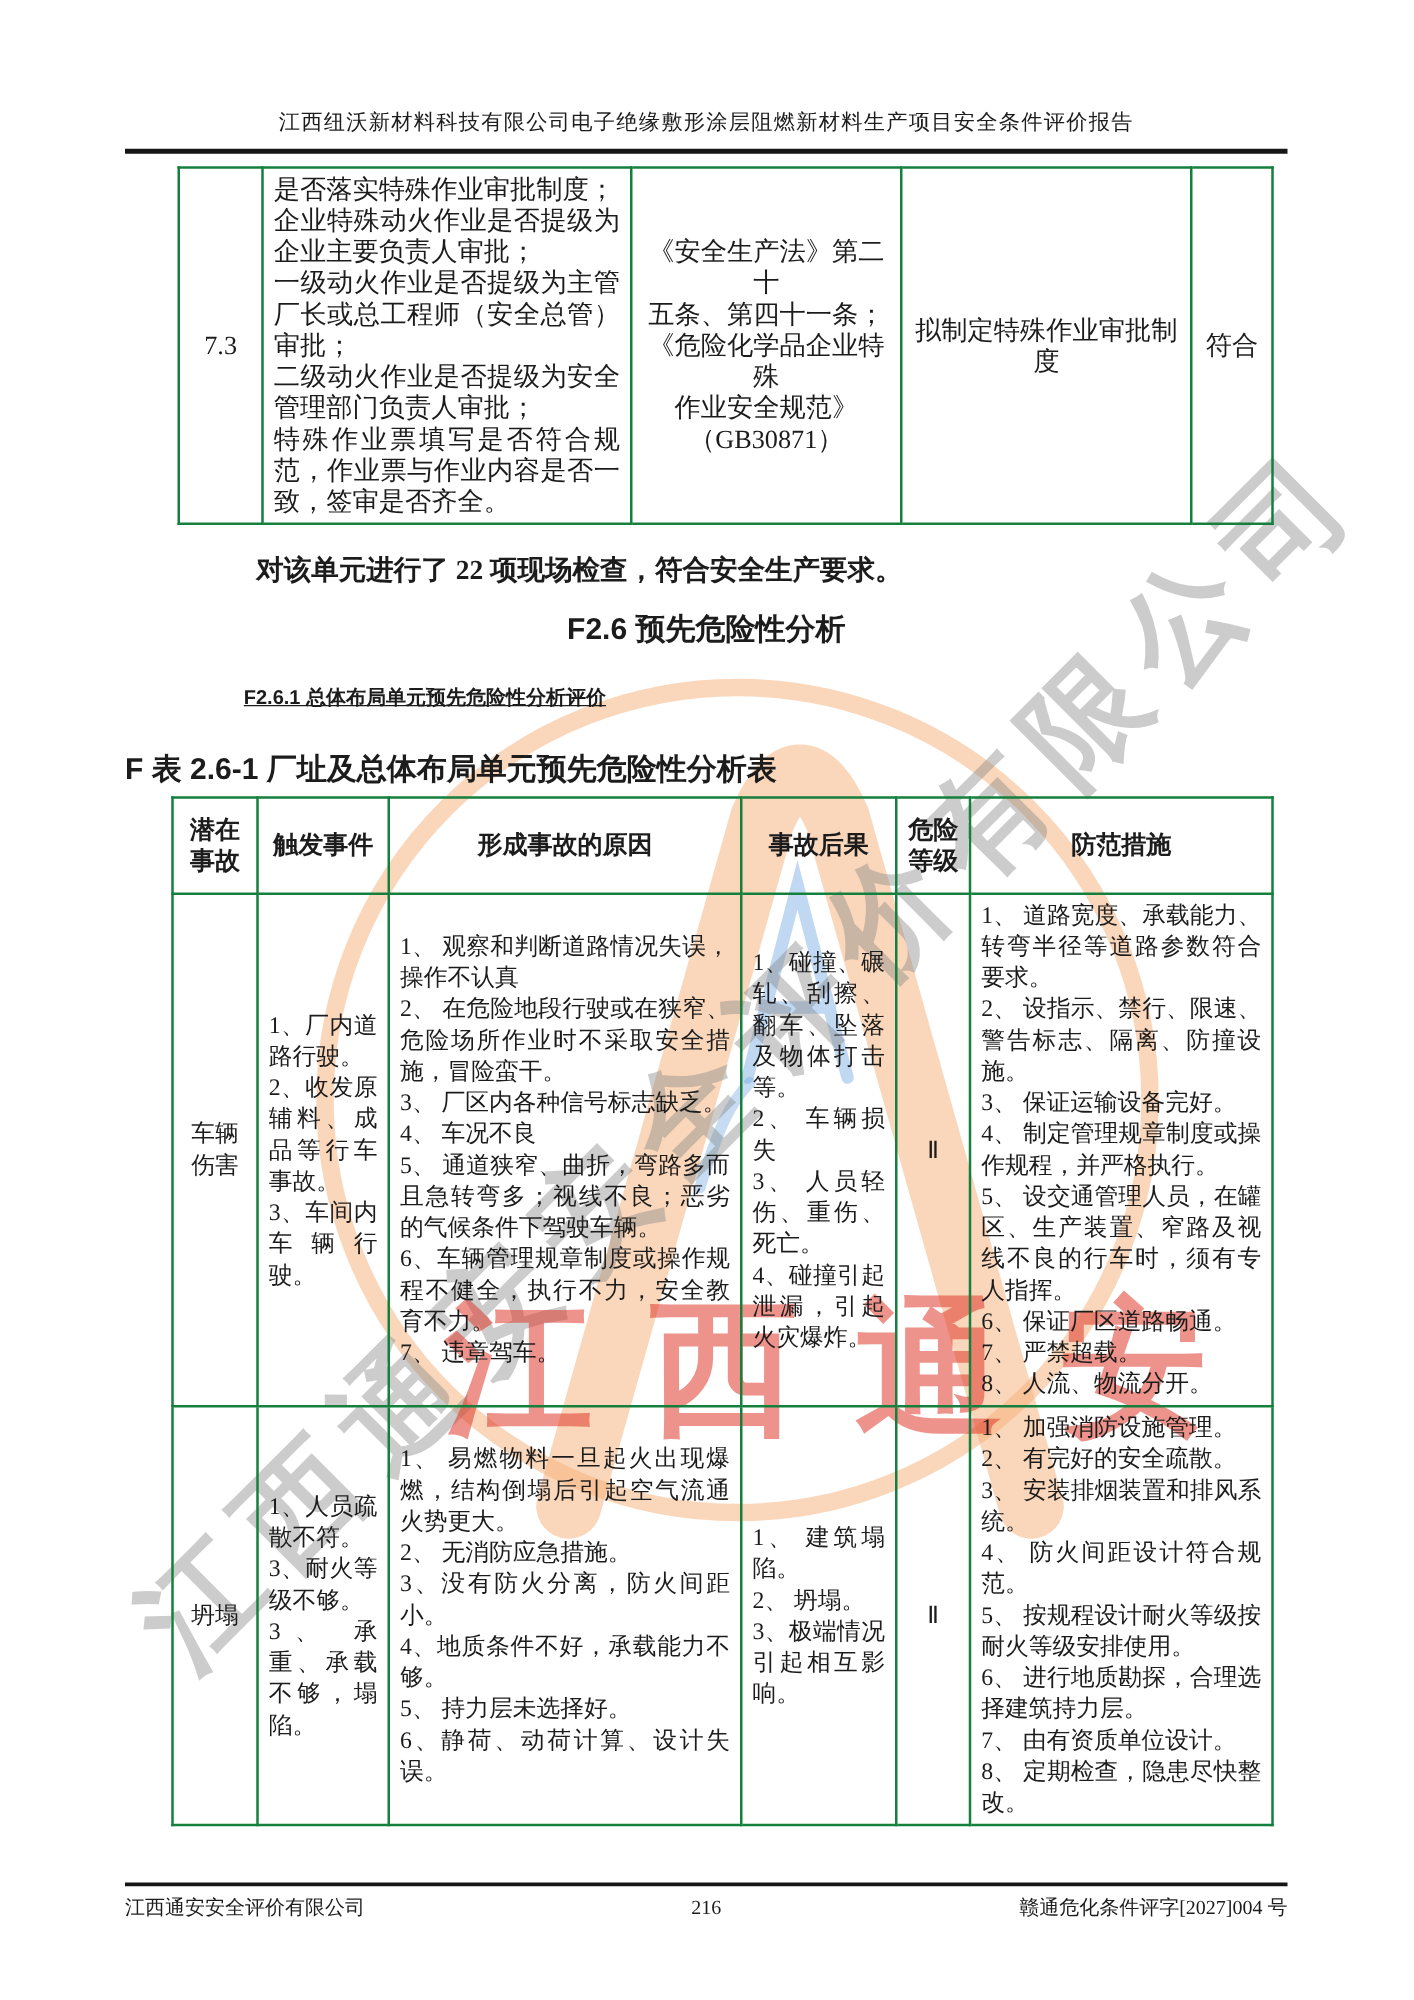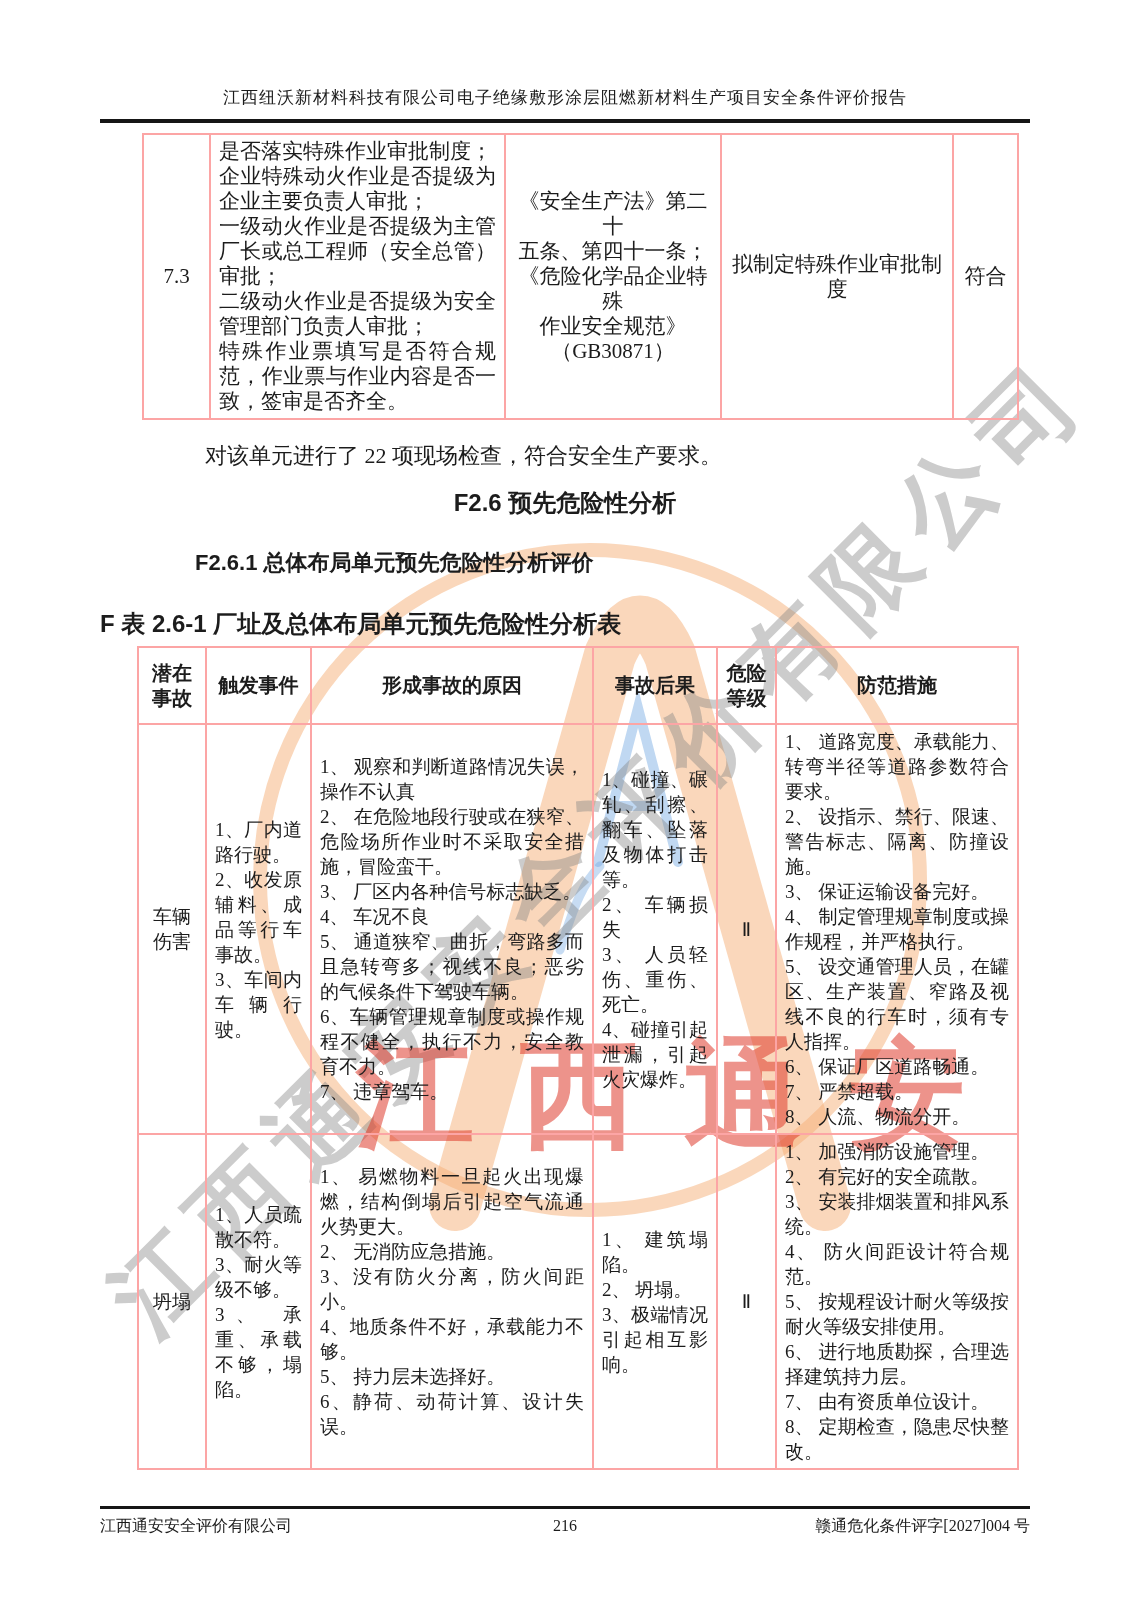--- a/index.html
+++ b/index.html
@@ -29,33 +29,33 @@
   }
   
   .header {
     position:absolute; left:100px; right:101px; top:86px; z-index:1;
     text-align:center; font-size:17px; letter-spacing:1px;
     padding-bottom:10px; border-bottom:4px solid #161616;
   }
   .main { position:absolute; left:100px; top:133px; width:930px; z-index:1; }
   table { border-collapse:collapse; table-layout:fixed; background:transparent; }
   td {
-    border:2px solid #fca5a5;
+    border:2px solid #15803d;
     vertical-align:middle;
     padding:4px 8px;
     white-space:pre-line;
     box-sizing:border-box;
   }
   .t-top { margin-left:42px; width:875px; font-size:21px; line-height:25px; }
   .t-top .c-items { text-align:justify; }
   .t-top .c-center { text-align:center; }
   .summary-label { margin:15px 0 0 100px; font-size:22px; font-weight:bold; }
-  .summary-text  { margin:21px 0 0 105px; font-size:22px; }
+  .summary-text  { margin:21px 0 0 105px; font-size:22px;font-weight:bold; }
   .h-f26  { margin:16px 0 0 0; text-align:center; font-family:"Liberation Sans", sans-serif; font-size:24px; font-weight:bold; }
-  .h-f261 { margin:29px 0 0 95px; font-family:"Liberation Sans", sans-serif; font-size:22px; font-weight:bold; }
+  .h-f261 { margin:29px 0 0 95px; font-family:"Liberation Sans", sans-serif; font-size:16px; font-weight:bold;text-decoration:underline; }
   .t-caption { margin:30px 0 0 0; text-align:left; font-family:"Liberation Sans", sans-serif; font-size:24px; font-weight:bold; }
   .t-pha { margin:6px 0 0 37px; width:880px; font-size:19px; line-height:25px; }
   .t-pha td.hd { text-align:center; font-family:"Liberation Sans", sans-serif; font-weight:600; font-size:20px; height:77px; }
   .t-pha .c-center { text-align:center; }
   .t-pha .c-left { text-align:justify; }
   .row1 td { height:383px; }
   .row2 td { height:274px;margin-left:17px; }
   .t-top .row0 td { height:282px; }
   .footer {
     position:absolute; left:100px; right:101px; top:1506px; z-index:1;

